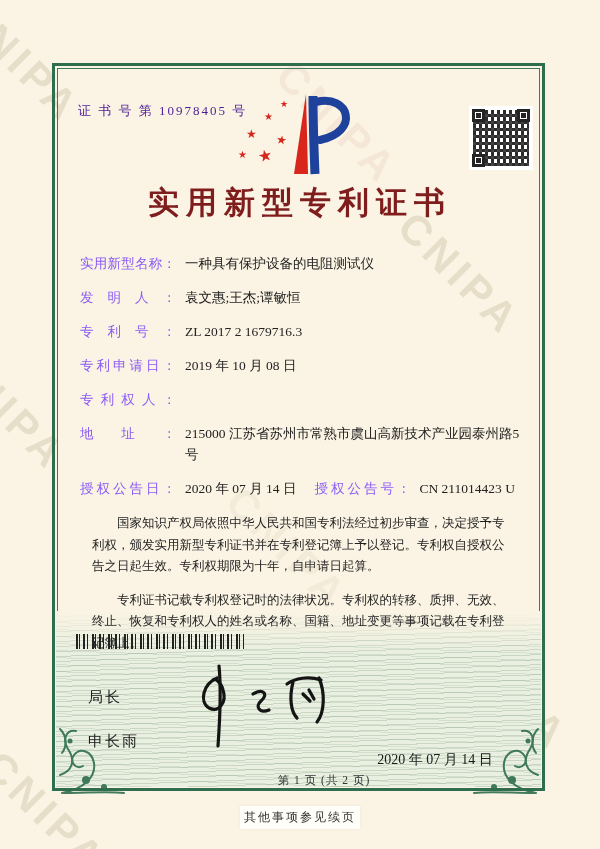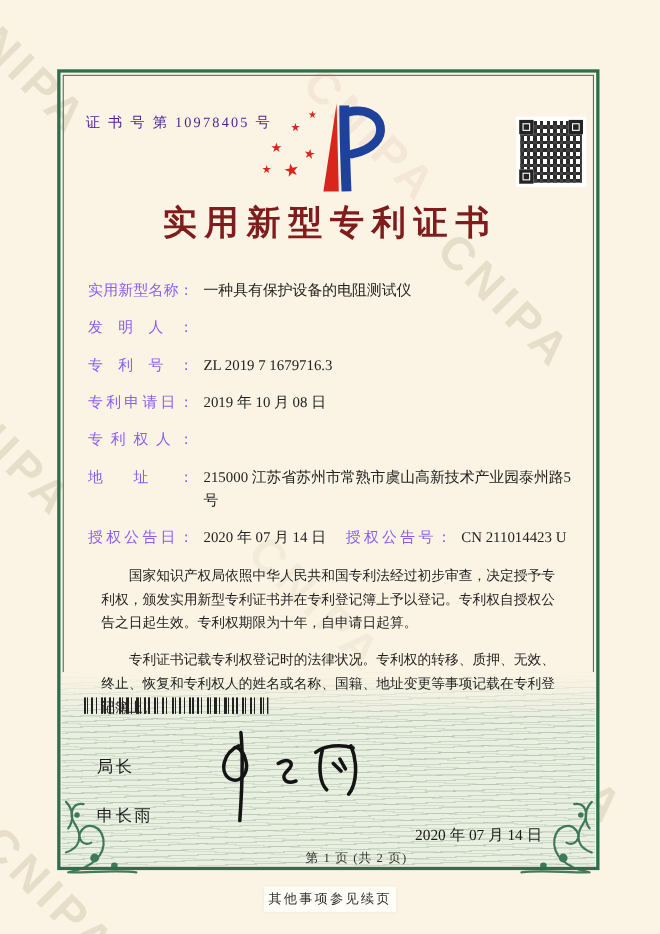--- a/index.html
+++ b/index.html
@@ -142,24 +142,25 @@
 
   <div class="title">实用新型专利证书</div>
 
   <div class="content">
     <div class="row">
       <span class="lbl">实用新型名称：</span>
       <span class="val">一种具有保护设备的电阻测试仪</span>
     </div>
     <div class="row">
       <span class="lbl">发明人：</span>
+      <span class="val">袁文惠;王杰;谭敏恒</span>
     </div>
     <div class="row">
       <span class="lbl">专利号：</span>
-      <span class="val">ZL 2019 7 1679716.3</span>
+      <span class="val">ZL 2017 2 1679716.3</span>
     </div>
     <div class="row">
       <span class="lbl">专利申请日：</span>
       <span class="val">2019 年 10 月 08 日</span>
     </div>
     <div class="row">
       <span class="lbl">专利权人：</span>
     </div>
     <div class="row">
       <span class="lbl">地址：</span>

